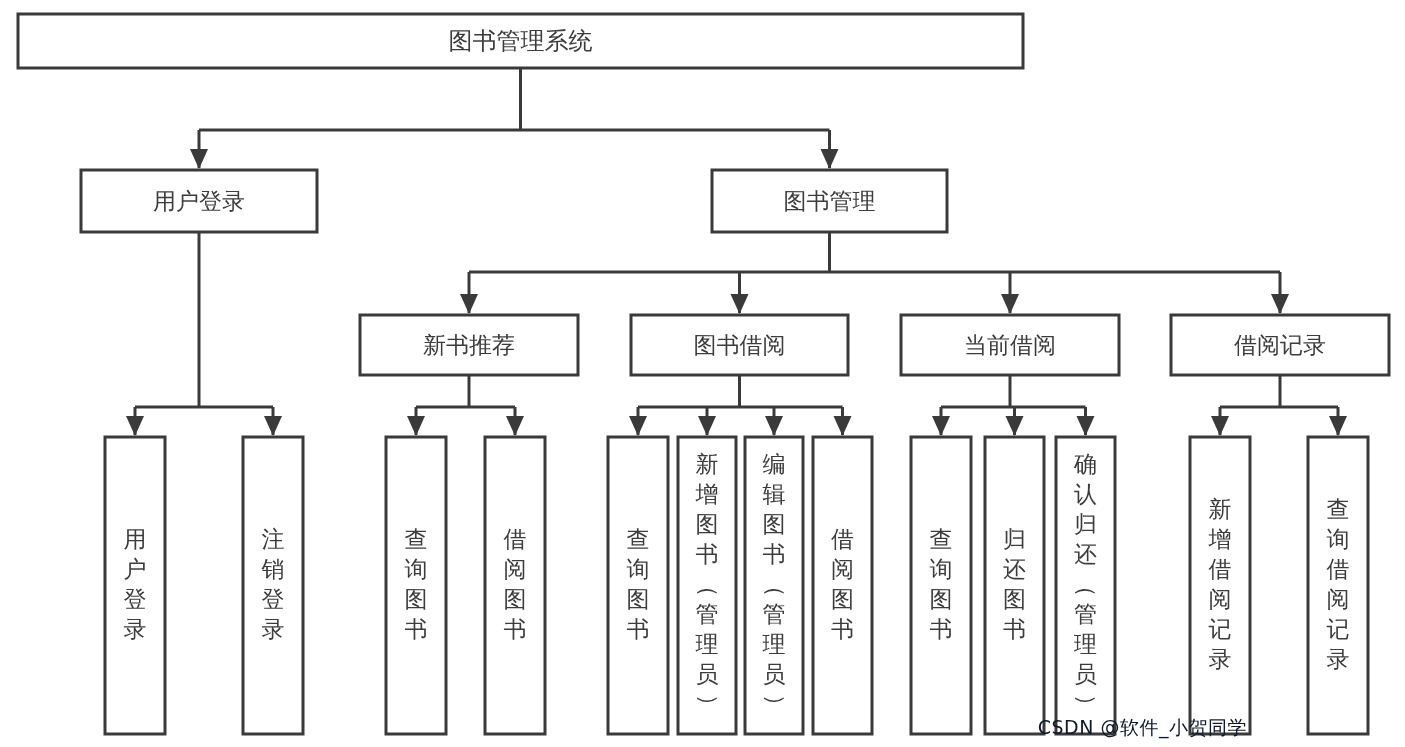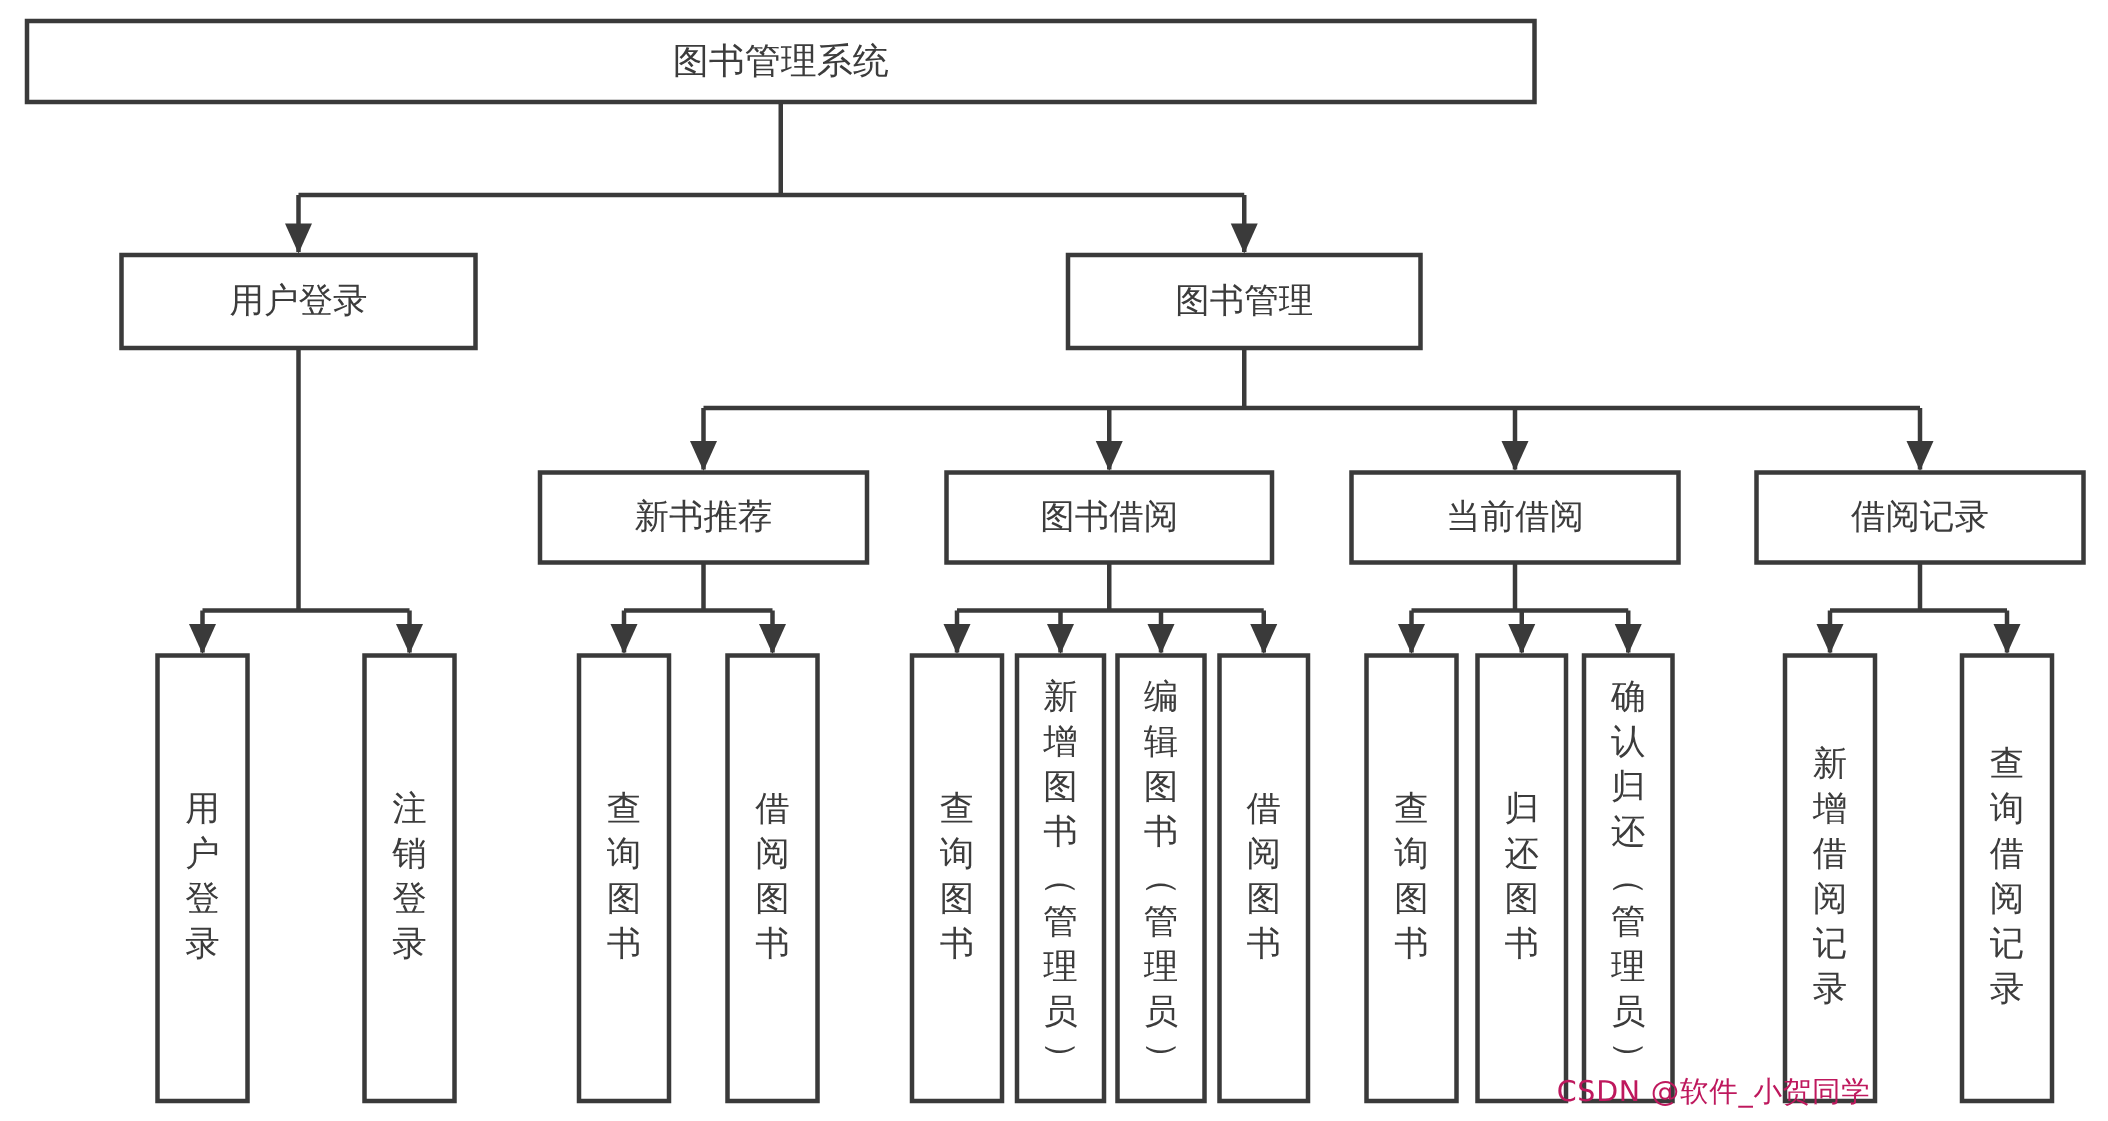--- a/index.html
+++ b/index.html
@@ -58,21 +58,21 @@
     font-family: "DejaVu Sans", "Liberation Sans", sans-serif;
     font-size: 23px;
     text-anchor: middle;
   }
   .watermark {
     position: absolute;
     right: 8px;
     bottom: 6px;
     font-family: "DejaVu Sans", "Liberation Sans", sans-serif;
     font-size: 19px;
-    color: #be185d;
+    color: #0f172a;
     letter-spacing: 0.5px;
     white-space: nowrap;
     pointer-events: none;
   }
 </style>
 </head>
 <body>
 
 <div id="diagram-root">
 

